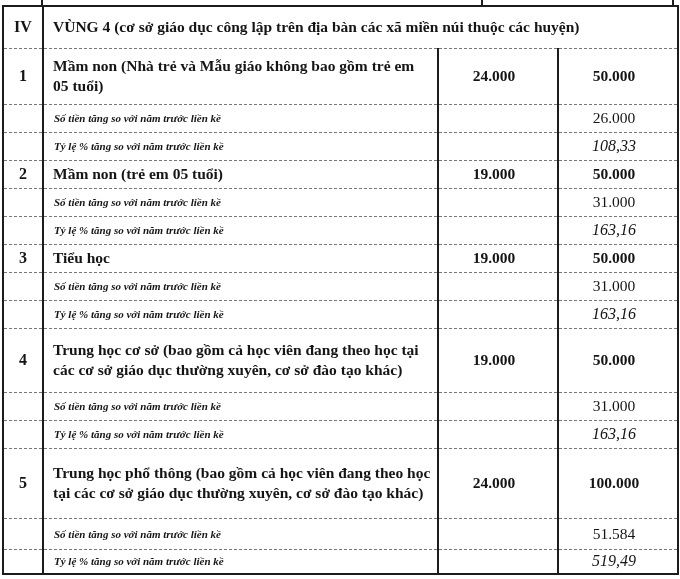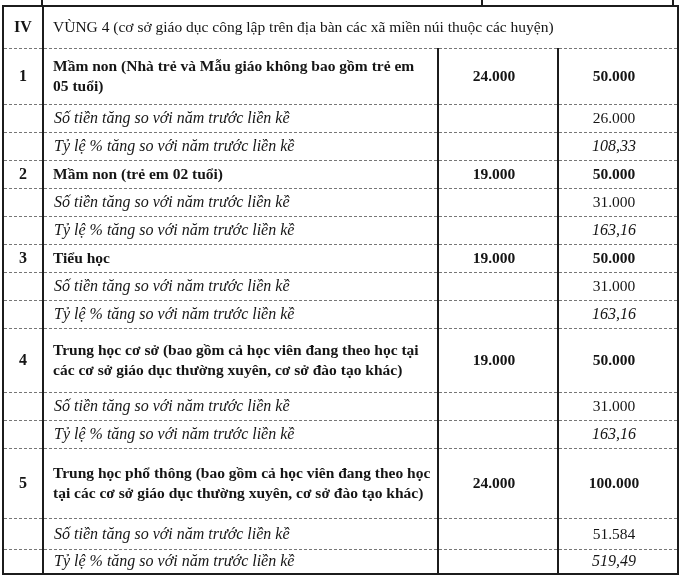--- a/index.html
+++ b/index.html
@@ -58,30 +58,30 @@
     font-weight: bold;
     font-size: 16px;
   }
   td.label {
     font-weight: bold;
     font-size: 15.5px;
     line-height: 1.3;
     padding: 3px 6px 3px 9px;
   }
   td.section-label {
-    font-weight: normal;
+    font-weight: bold;
     font-size: 15.5px;
     line-height: 1.3;
     padding: 2px 10px 2px 9px;
     margin-top: 17px;
   }
   td.sub-label {
     font-style: italic;
-    font-weight: normal;
-    font-size: 16px;
+    font-weight: bold;
+    font-size: 11px;
     padding: 2px 6px 2px 10px;
     white-space: nowrap;
   }
   td.sub-label.indent { }
   td.num {
     text-align: center;
     padding-right: 9px;
     font-size: 15.5px;
   }
   td.num.b { font-weight: bold; }
@@ -131,21 +131,21 @@
       </tr>
       <tr class="r-sub">
         <td class="no"></td>
         <td class="sub-label indent">Tỷ lệ % tăng so với năm trước liền kề</td>
         <td class="num i"></td>
         <td class="num i">108,33</td>
       </tr>
 
       <tr class="r-1l">
         <td class="no">2</td>
-        <td class="label">Mầm non (trẻ em 02 tuổi)</td>
+        <td class="label">Mầm non (trẻ em 05 tuổi)</td>
         <td class="num b">19.000</td>
         <td class="num b">50.000</td>
       </tr>
       <tr class="r-sub">
         <td class="no"></td>
         <td class="sub-label">Số tiền tăng so với năm trước liền kề</td>
         <td class="num"></td>
         <td class="num">31.000</td>
       </tr>
       <tr class="r-sub">

